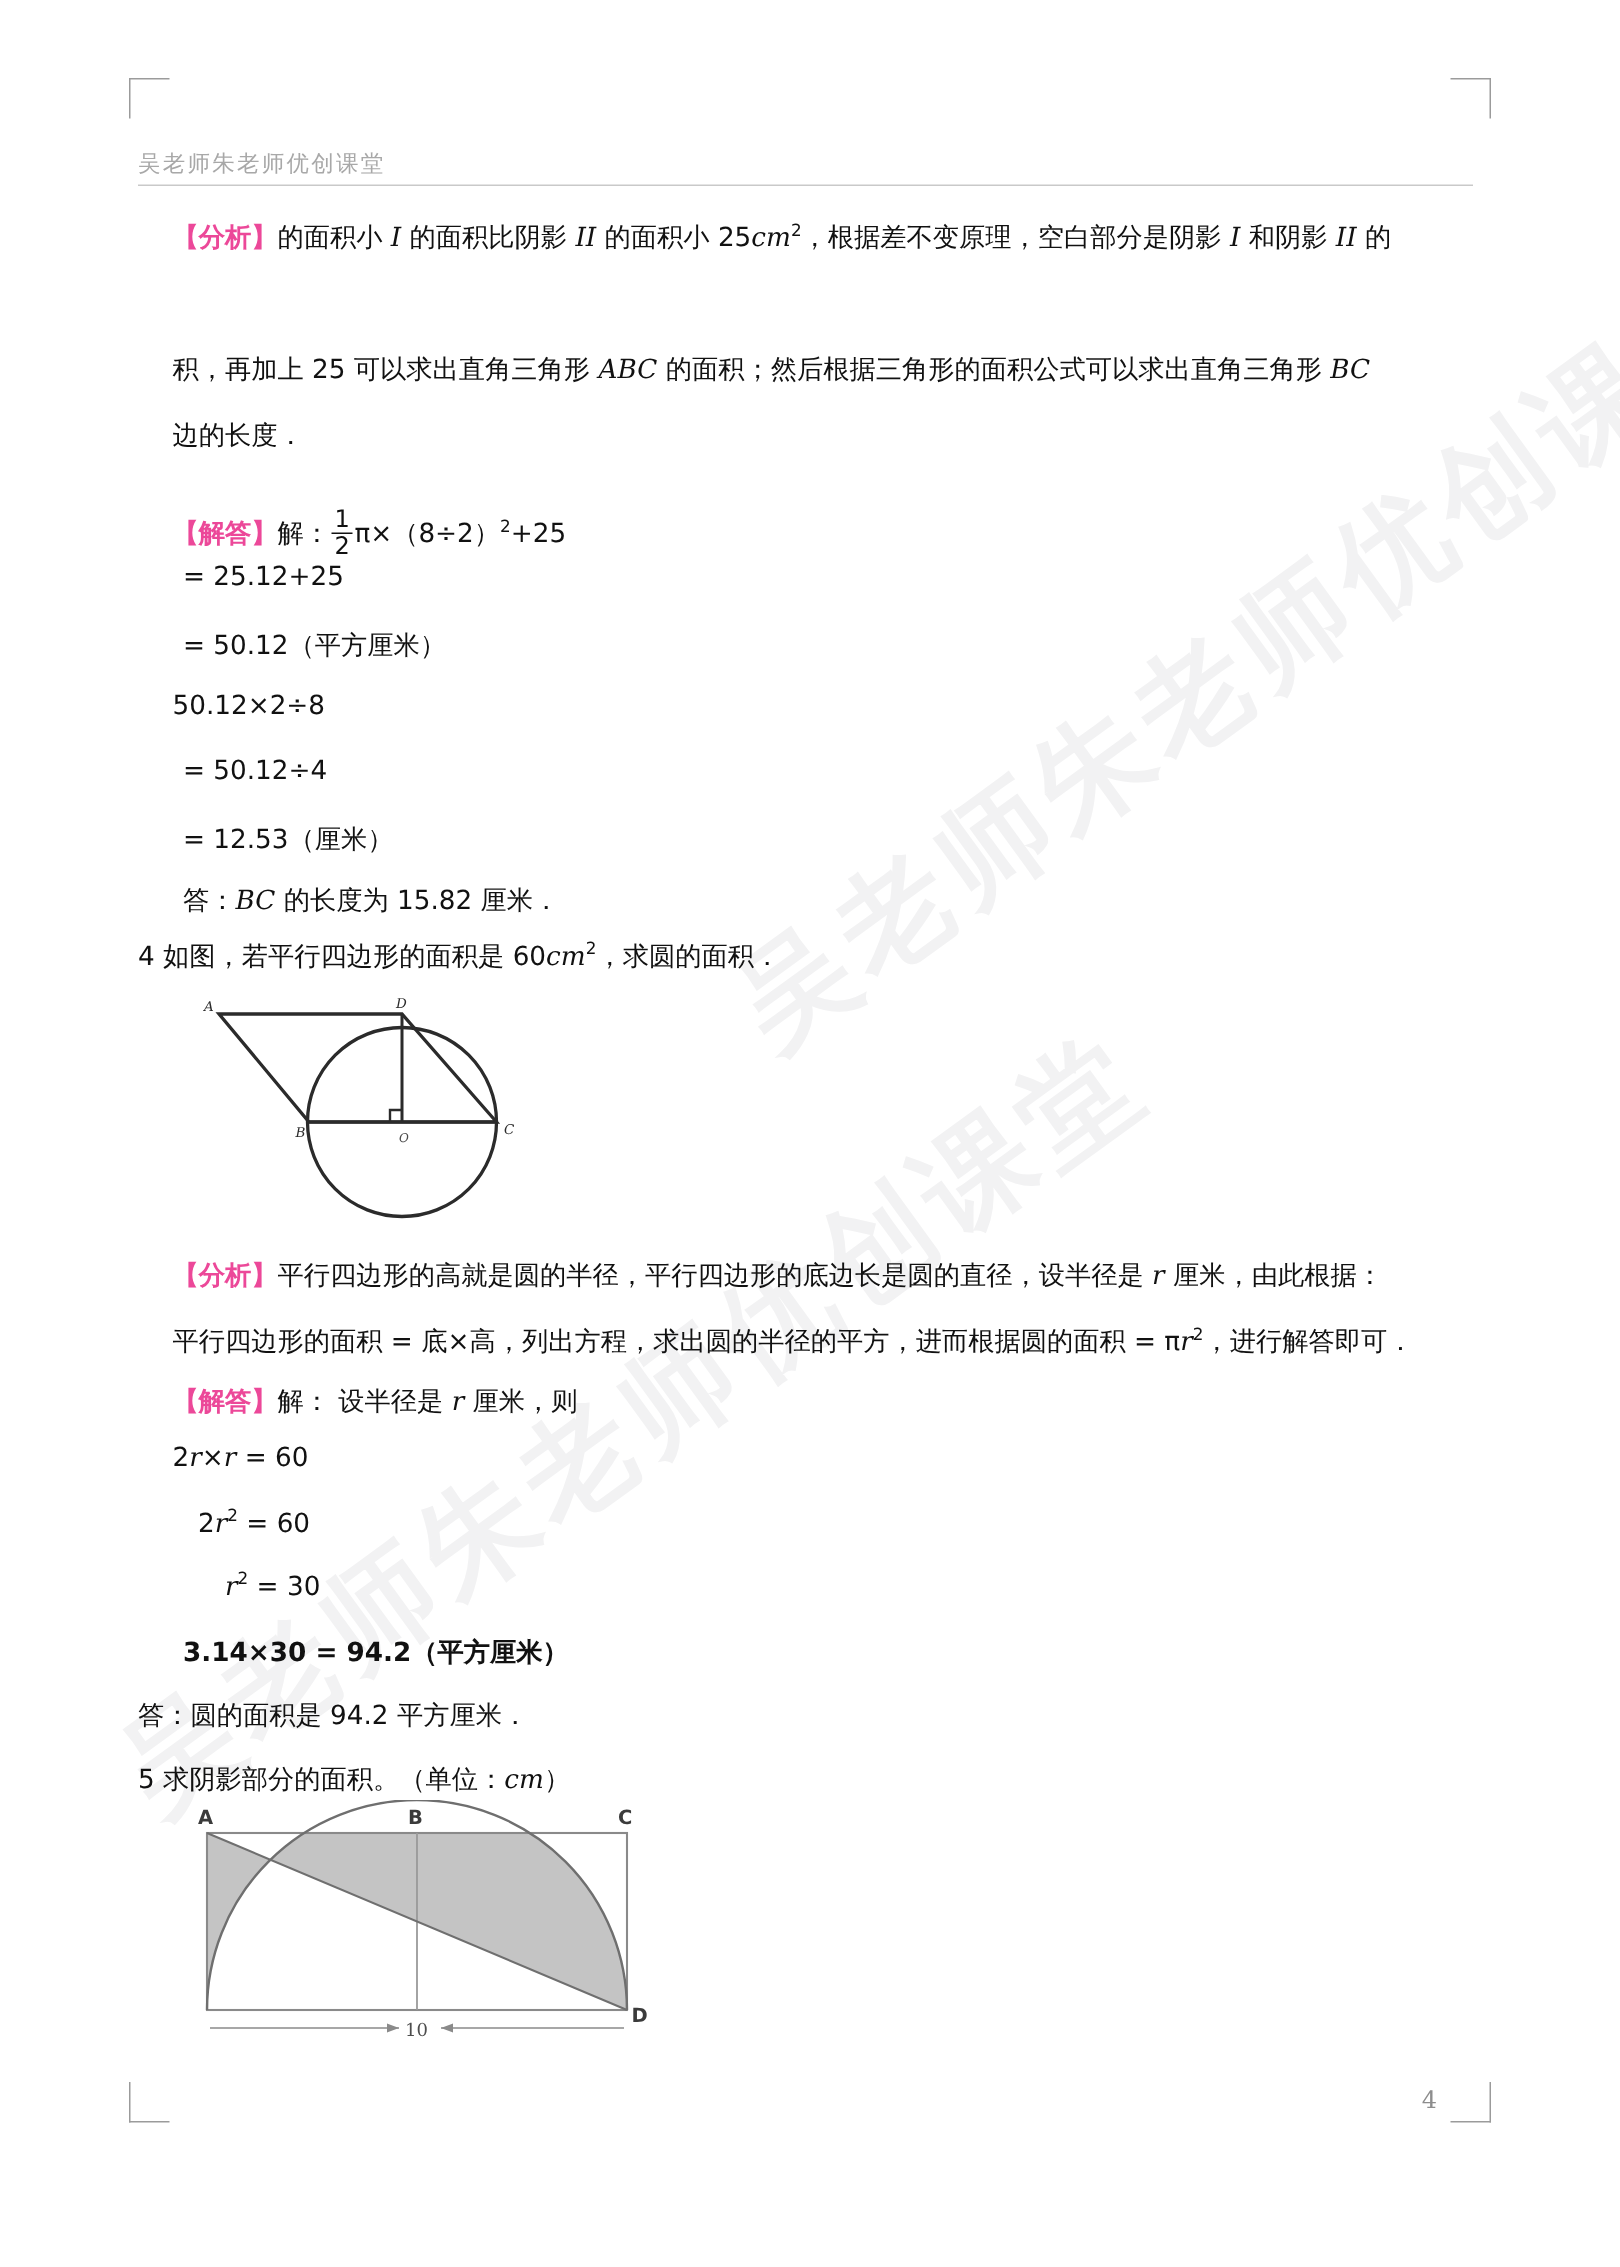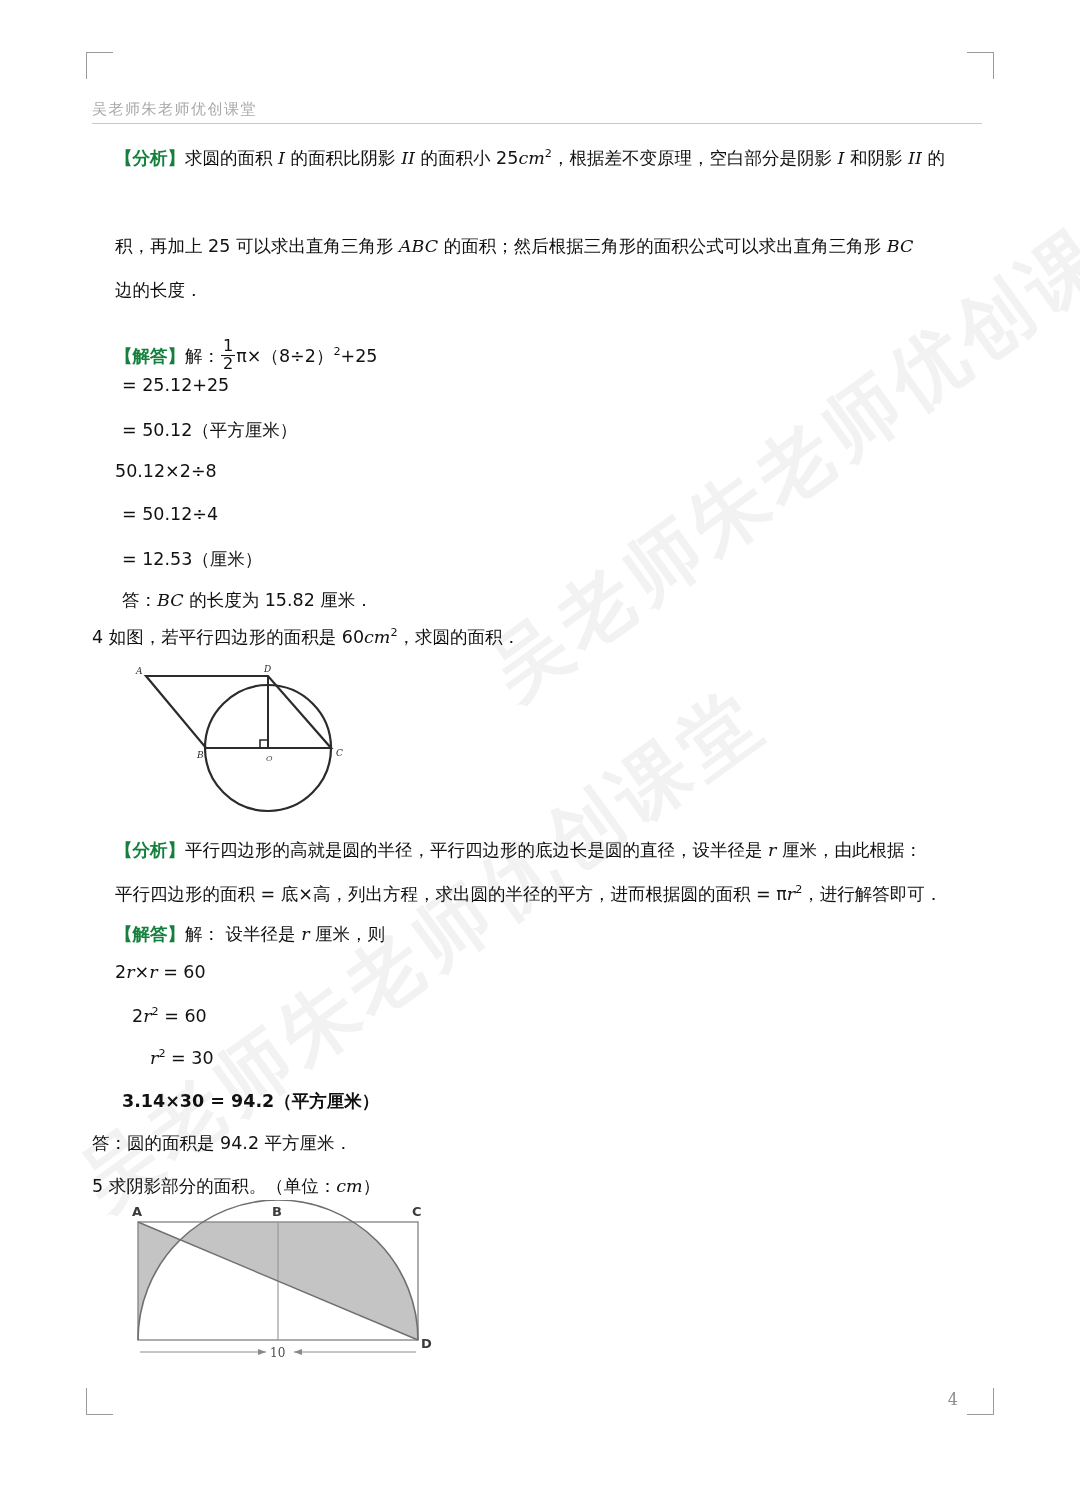--- a/index.html
+++ b/index.html
@@ -69,21 +69,21 @@
   .wm-1 { top: 640px; left: 470px; }
   .wm-2 { top: 1150px; left: 60px; }
   .line {
     position: absolute;
     white-space: nowrap;
     font-size: 17.5px;
     color: #111;
     font-family: "DejaVu Sans", "Liberation Sans", sans-serif;
   }
   .tag {
-    color: #15803d;
+    color: #ec4899;
     font-weight: 600;
   }
   .ital {
     font-style: italic;
     font-family: "DejaVu Serif", "Liberation Serif", serif;
   }
   .mathit {
     font-style: italic;
     font-family: "DejaVu Serif", "Liberation Serif", serif;
   }
@@ -130,21 +130,21 @@
 
   <div class="watermark wm-1">吴老师朱老师优创课堂</div>
   <div class="watermark wm-2">吴老师朱老师优创课堂</div>
 
   <div class="header">
     <div class="header-title">吴老师朱老师优创课堂</div>
     <div class="header-rule"></div>
   </div>
 
   <div class="line" style="top:146px; left:115px;">
-    <span class="tag">【分析】</span><span>求圆的面积 </span><span class="ital">I</span><span> 的面积比阴影 </span><span class="ital">II</span><span> 的面积小 25</span><span class="mathit">cm</span><sup class="sp">2</sup><span>，根据差不变原理，空白部分是阴影 </span><span class="ital">I</span><span> 和阴影 </span><span class="ital">II</span><span> 的</span>
+    <span class="tag">【分析】</span><span>的面积小 </span><span class="ital">I</span><span> 的面积比阴影 </span><span class="ital">II</span><span> 的面积小 25</span><span class="mathit">cm</span><sup class="sp">2</sup><span>，根据差不变原理，空白部分是阴影 </span><span class="ital">I</span><span> 和阴影 </span><span class="ital">II</span><span> 的</span>
   </div>
 
 
   <div class="line" style="top:234px; left:115px;">
     <span>积，再加上 25 可以求出直角三角形 </span><span class="ital">ABC</span><span> 的面积；然后根据三角形的面积公式可以求出直角三角形 </span><span class="ital">BC</span>
   </div>
 
   <div class="line" style="top:278px; left:115px;">边的长度．</div>
 
   <div class="line" style="top:315px; left:115px;margin-top:23px;">

